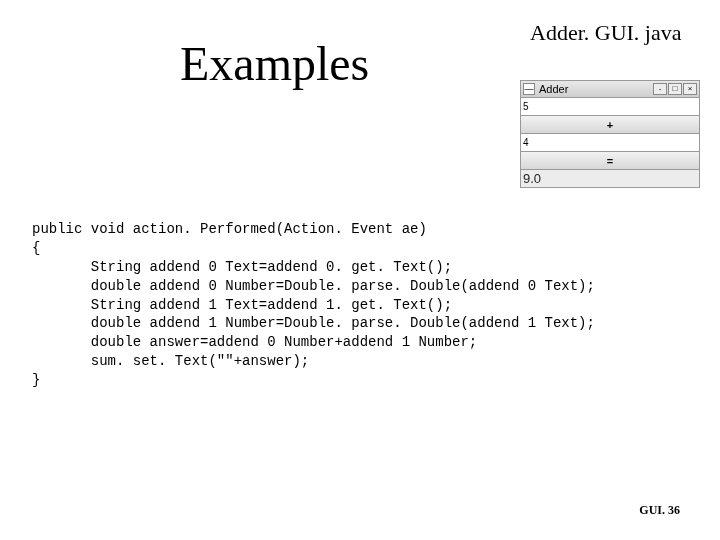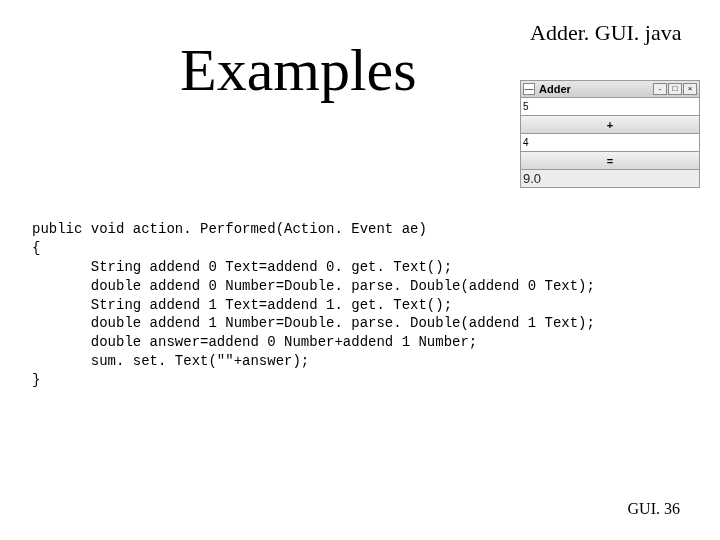--- a/index.html
+++ b/index.html
@@ -22,21 +22,21 @@
   .filename {
     position: absolute;
     top: 20px;
     left: 530px;
     font-size: 22px;
   }
   .title {
     position: absolute;
     top: 36px;
     left: 180px;
-    font-size: 60px;
+    font-size: 48px;
   }
   .adder-window {
     position: absolute;
     top: 80px;
     left: 520px;
     width: 180px;
     font-family: Arial, sans-serif;
     font-size: 11px;
   }
   .titlebar {
@@ -56,21 +56,21 @@
     margin-right: 4px;
     box-sizing: border-box;
     display: flex;
     align-items: center;
     justify-content: center;
     font-size: 9px;
     line-height: 9px;
   }
   .titlebar .title-text {
     flex: 1;
-    font-weight: bold;
+    font-weight: normal;
     color: #000;
   }
   .titlebar .win-btn {
     width: 14px;
     height: 12px;
     border: 1px solid #888;
     background: #eee;
     margin-left: 1px;
     box-sizing: border-box;
     display: flex;
@@ -115,21 +115,22 @@
     width: 660px;
     font-family: "Courier New", monospace;
     font-size: 14px;
     line-height: 1.35;
     white-space: pre;
   }
   .footer {
     position: absolute;
     bottom: 22px;
     right: 40px;
-    font-size: 16px;
+    font-size: 12px;
+    font-weight: bold;
   }
 </style>
 </head>
 <body>
 
 <div class="slide">
 
   <div class="filename">Adder. GUI. java</div>
 
   <div class="title">Examples</div>

